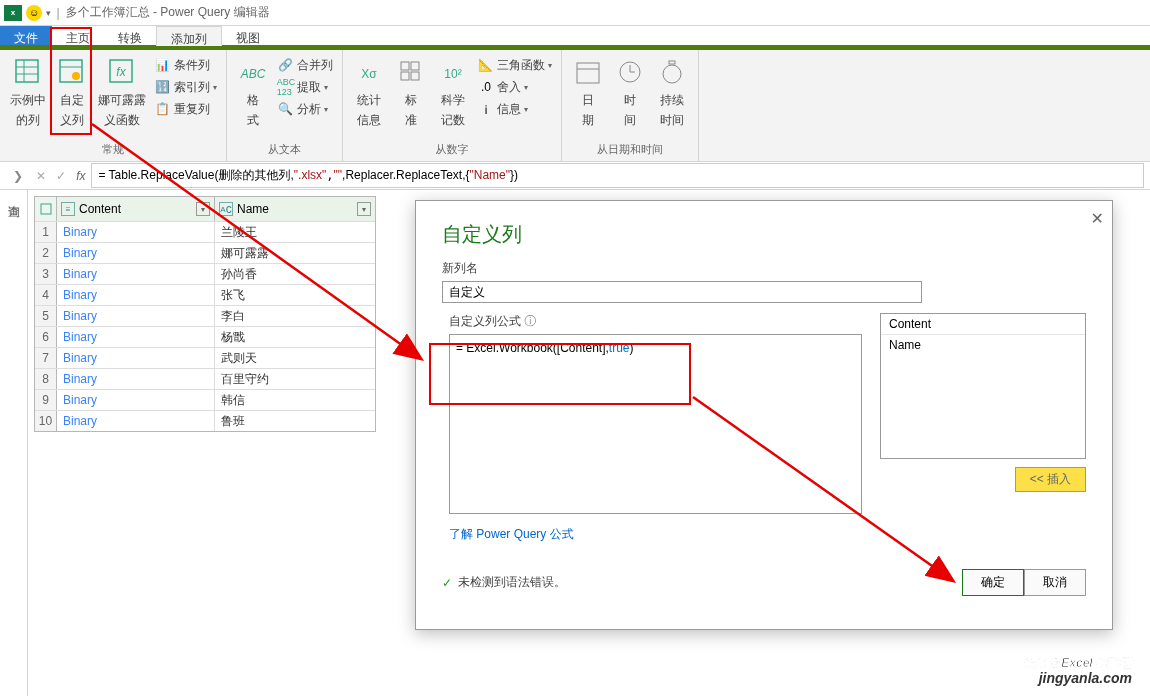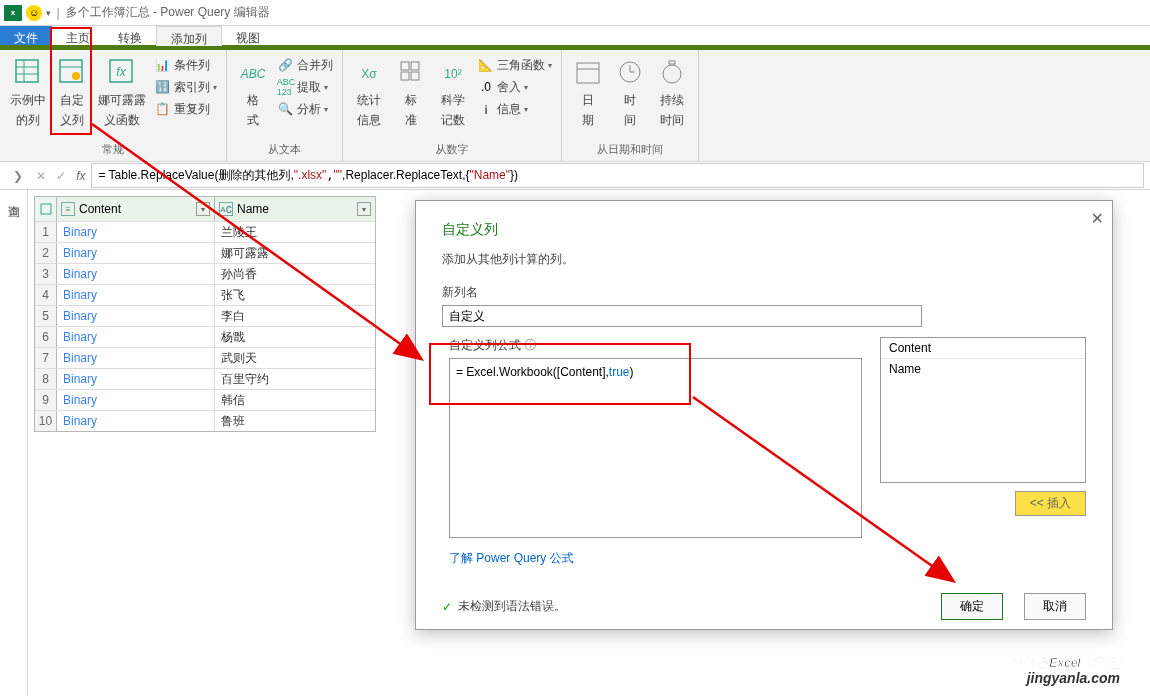--- a/index.html
+++ b/index.html
@@ -43,42 +43,42 @@
 .gcol .dd{margin-left:auto;width:14px;height:14px;border:1px solid #999;display:flex;align-items:center;justify-content:center;font-size:8px;color:#666;}
 .gcol .tico{width:14px;height:14px;border:1px solid #7aa;font-size:8px;display:flex;align-items:center;justify-content:center;color:#388;}
 .grow{display:flex;border-top:1px solid #ddd;height:21px;}
 .grow .rn{width:22px;text-align:center;background:#f3f3f3;border-right:1px solid #b7b7b7;color:#666;line-height:20px;}
 .gcell{flex:1;padding:0 6px;border-right:1px solid #ddd;line-height:20px;color:#333;}
 .gcell:last-child{border-right:none;}
 .gcell.green{color:#3b82f6;}
 .dialog{position:absolute;left:415px;top:200px;width:698px;height:430px;background:#fff;border:1px solid #999;box-shadow:0 4px 16px rgba(0,0,0,.25);padding:0;}
 .dialog .close{position:absolute;right:8px;top:8px;color:#666;cursor:pointer;font-size:16px;}
 .dlg-body{padding:20px 26px;}
-.dlg-title{color:#1a7a1a;font-size:14px;margin-bottom:12px;}
+.dlg-title{color:#1a7a1a;font-size:20px;margin-bottom:12px;}
 .dlg-sub{color:#444;margin-bottom:16px;}
 .dlg-lbl{color:#444;margin-bottom:4px;}
 .dlg-inp{width:480px;border:1px solid #999;padding:3px 6px;margin-bottom:10px;}
 .dlg-cols{display:flex;gap:18px;}
 .dlg-left{width:420px;padding-left:7px;}
 .dlg-right{flex:1;}
 .formula-box{border:1px solid #999;height:180px;padding:6px;font-family:Consolas,monospace;}
 .formula-box .k{color:#0070c0;}
 .avail-box{border:1px solid #999;height:146px;}
 .avail-box .item{padding:3px 8px;}
 .avail-box .item.first{border-bottom:1px solid #e5e5e5;}
 .insert-btn{border:1px solid #999;padding:3px 14px;margin-top:8px;float:right;color:#666;background:#fde047;cursor:pointer;}
 .dlg-link{color:#0066cc;margin-top:12px;display:inline-block;cursor:pointer;}
 .dlg-footer{display:flex;align-items:center;margin-top:26px;}
 .dlg-footer .check{color:#1a9e1a;margin-right:6px;}
 .dlg-footer .msg{color:#444;}
-.dlg-footer .btns{margin-left:auto;display:flex;gap:21px;justify-content:flex-end;}
+.dlg-footer .btns{margin-left:auto;display:flex;gap:0;justify-content:flex-end;}
 .dlg-footer .btn{border:1px solid #999;padding:4px 18px;background:#fafafa;cursor:pointer;}
 .dlg-footer .btn.ok{border:1px solid #1a7a1a;}
 .arrow{position:absolute;pointer-events:none;}
-.watermark{position:absolute;right:30px;bottom:10px;font-size:22px;color:#000;font-weight:bold;font-style:italic;-webkit-text-stroke:1px #fff;}
+.watermark{position:absolute;right:18px;bottom:10px;font-size:22px;color:#000;font-weight:bold;font-style:italic;-webkit-text-stroke:1px #fff;}
 .watermark .url{font-size:14px;color:#333;margin-top:-2px;text-align:right;-webkit-text-stroke:0;}
 svg{overflow:visible;}
 </style>
 </head>
 <body>
 
 <div class="titlebar">
   <div class="xl">x</div>
   <div class="smile">☺</div>
   <span class="dd">▾</span>
@@ -356,21 +356,20 @@
           </div>
         </div>
     </div>
   </div>
 </div>
 
 <div class="dialog">
   <span class="close">✕</span>
   <div class="dlg-body">
     <div class="dlg-title">自定义列</div>
-    <div class="dlg-sub">添加从其他列计算的列。</div>
     <div class="dlg-lbl">新列名</div>
     <input class="dlg-inp" value="自定义" style="">
     <div class="dlg-cols">
       <div class="dlg-left">
         <div class="dlg-lbl"><span>自定义列公式 </span><span style="color:#888">ⓘ</span></div>
         <div class="formula-box">
           <span>= Excel.Workbook([Content],</span><span class="k">true</span><span>)</span>
         </div>
         <a class="dlg-link">了解 Power Query 公式</a>
       </div>

